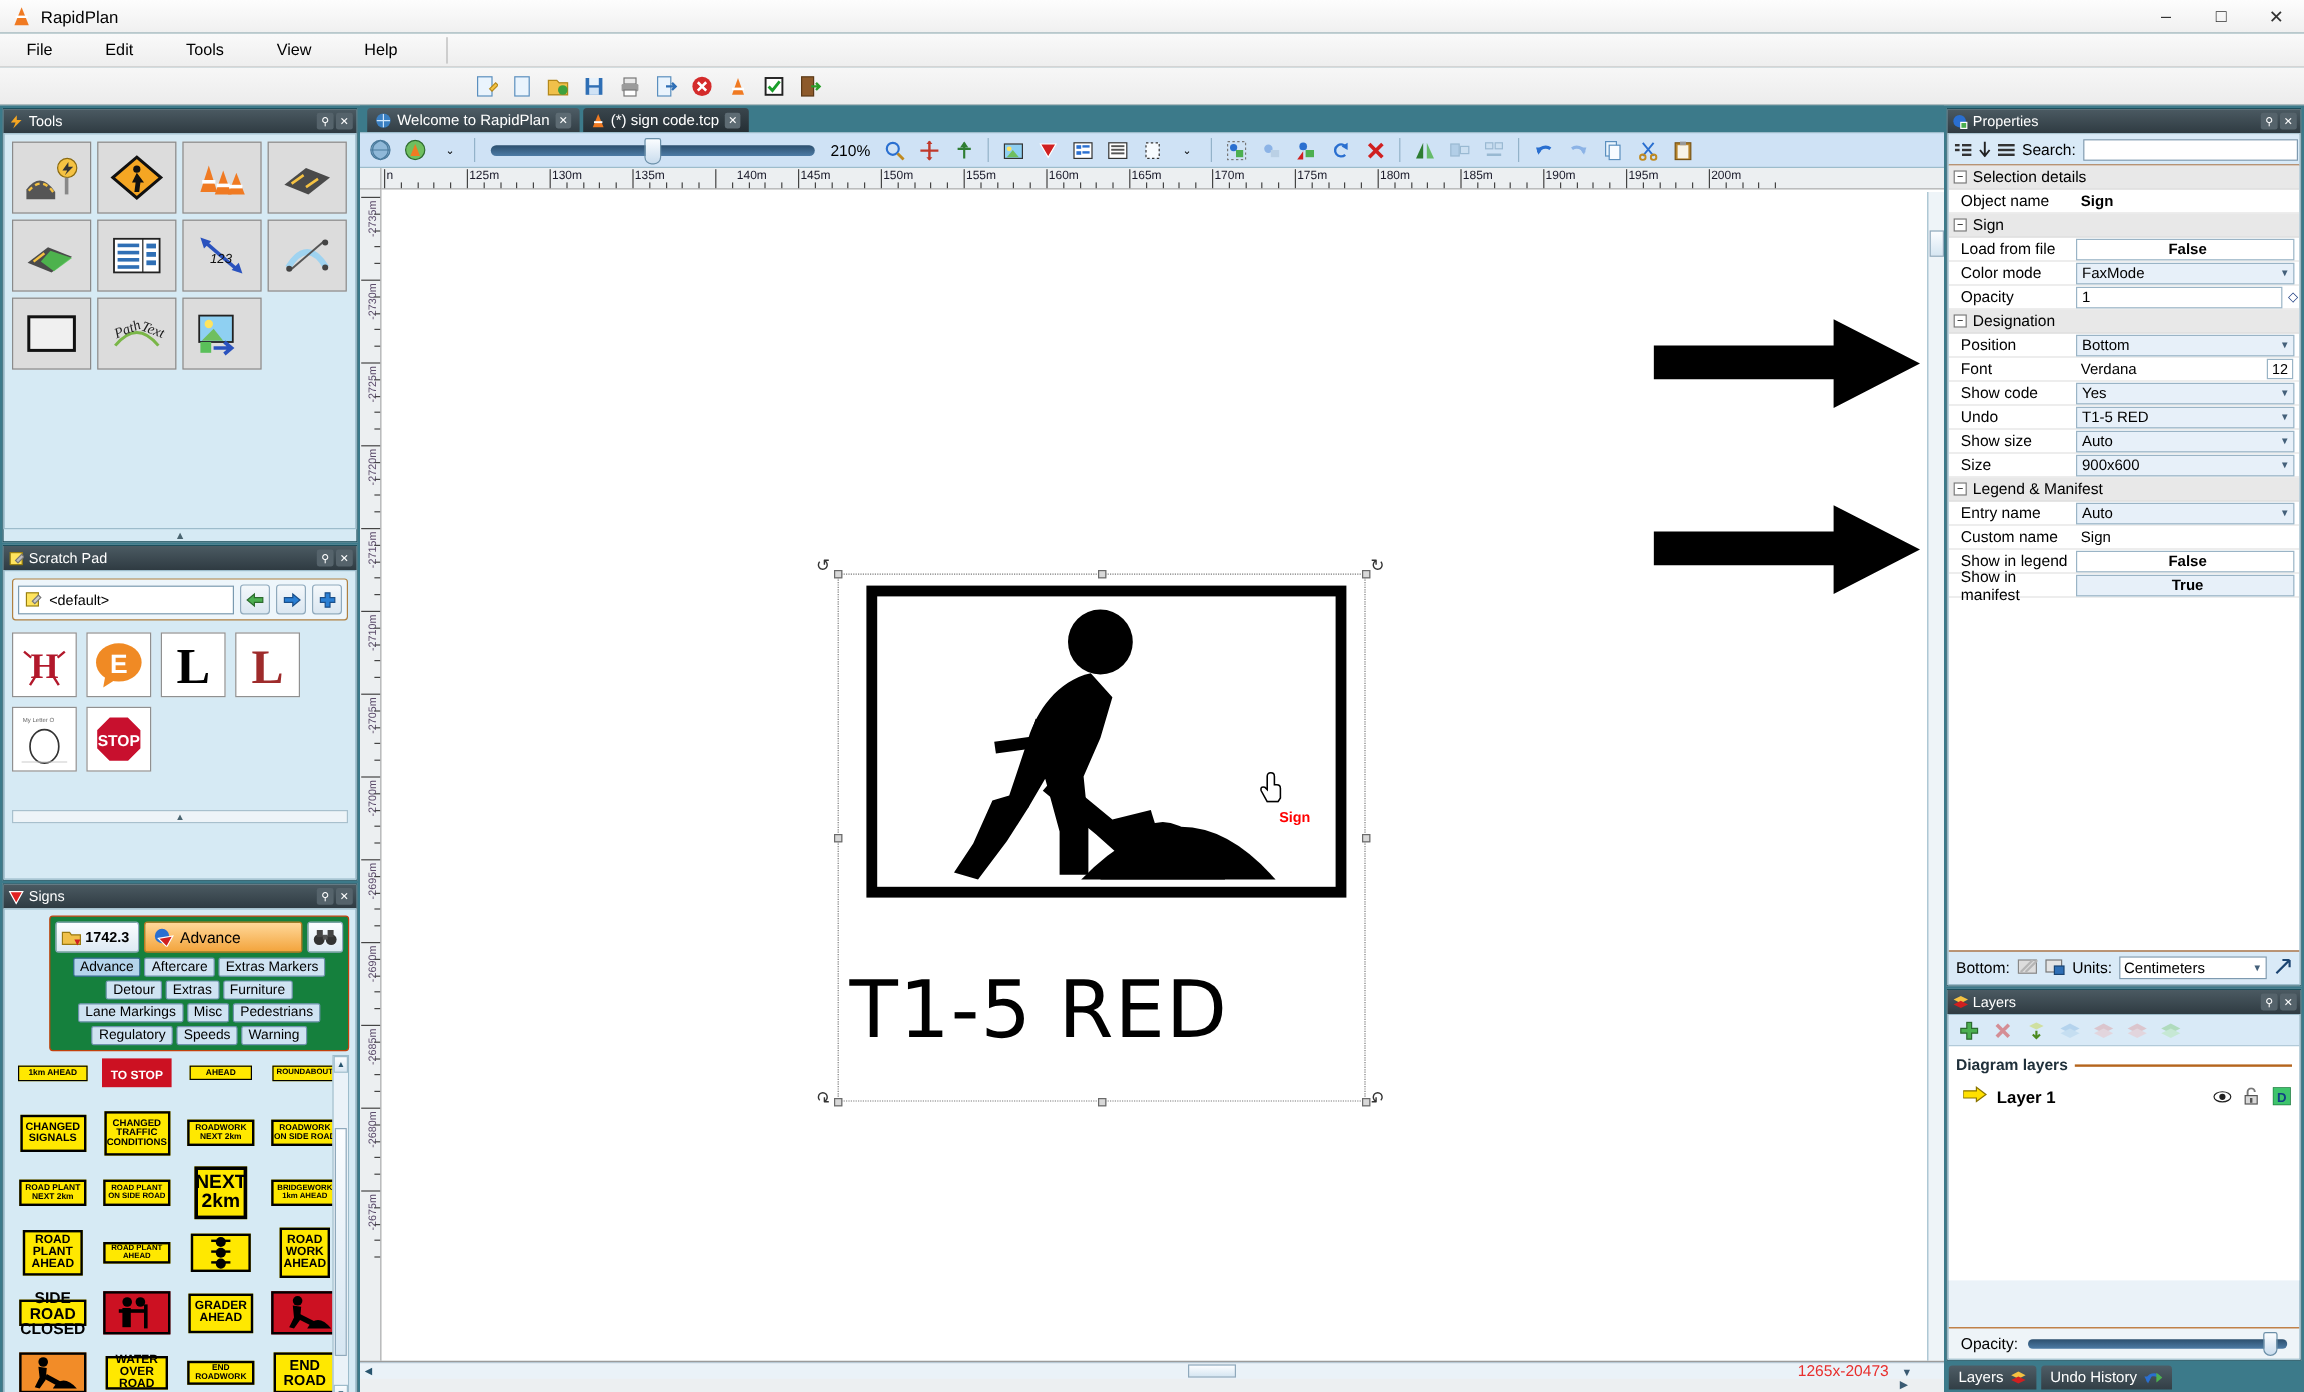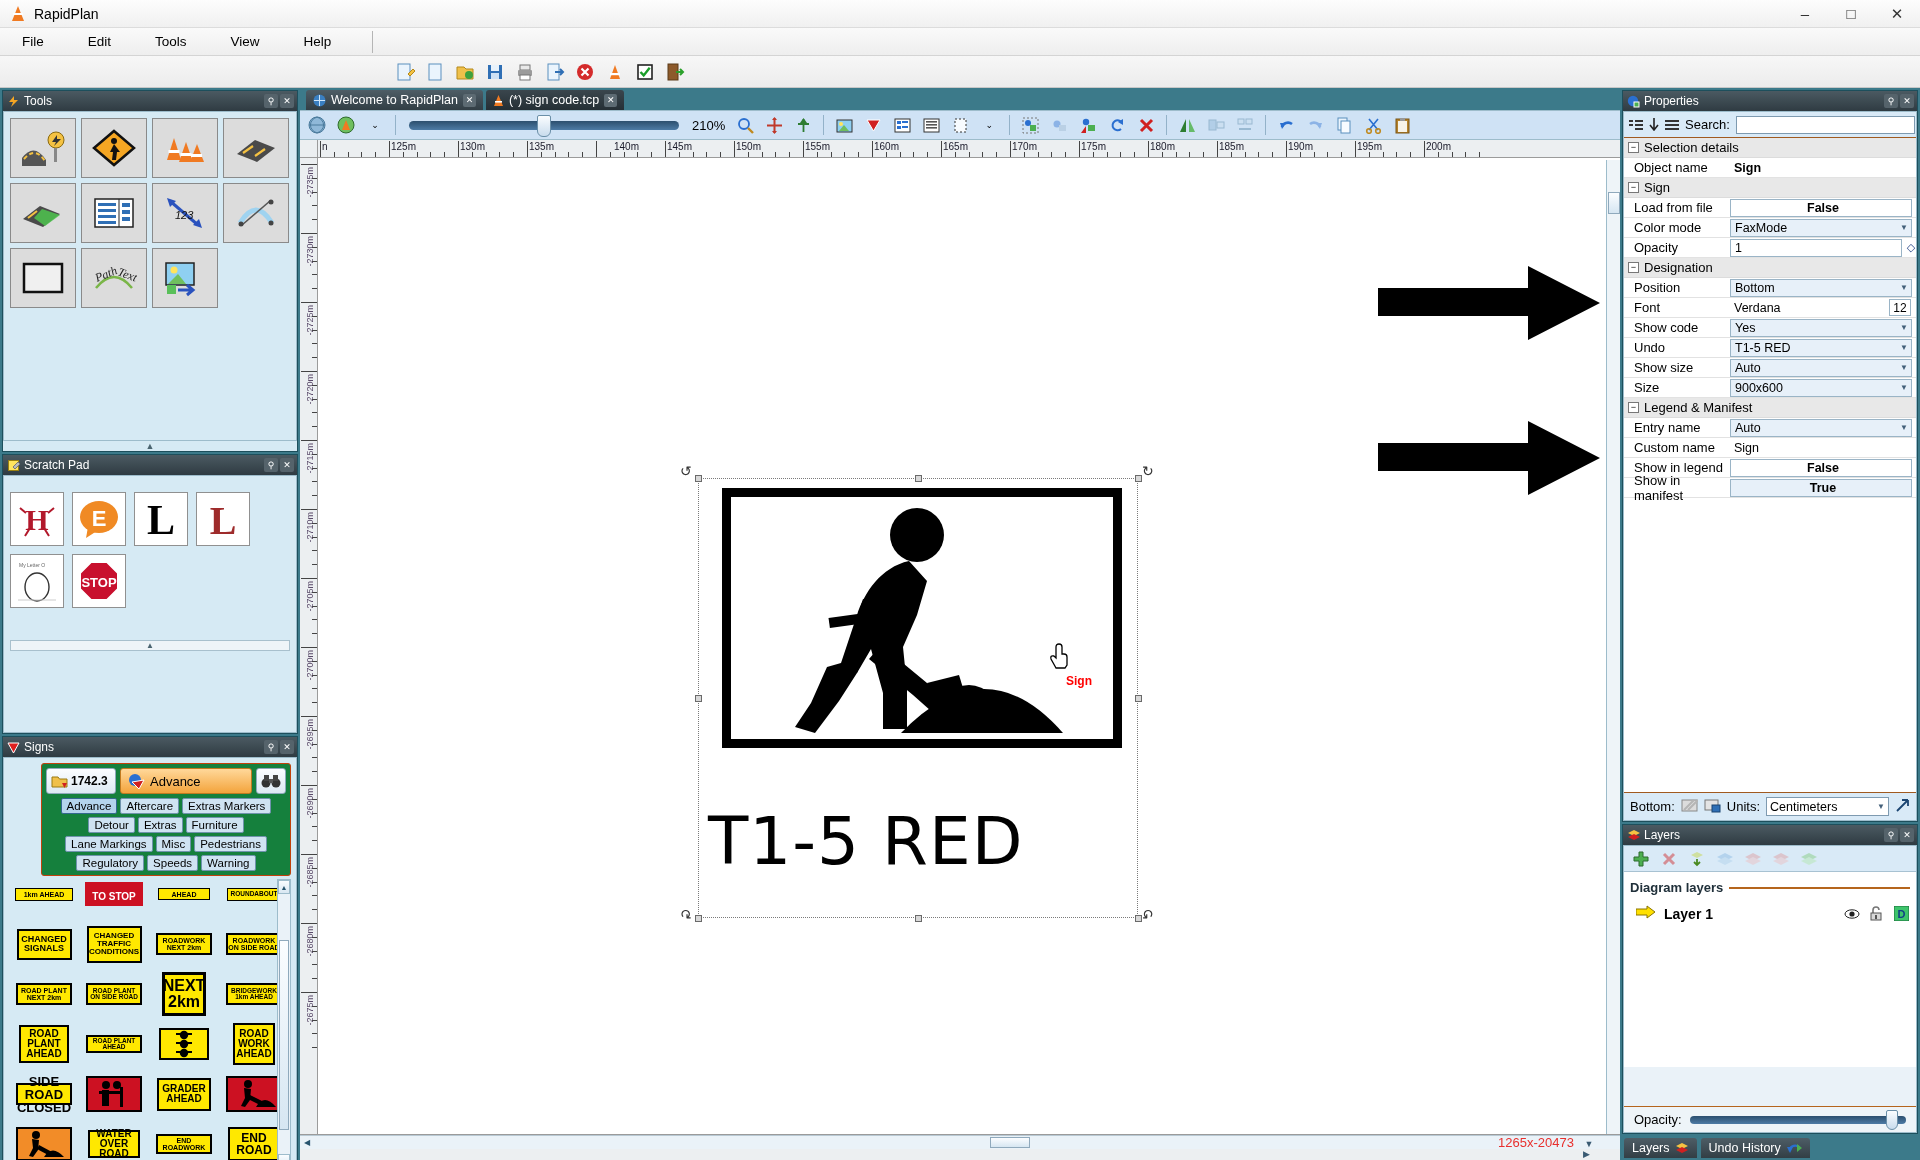--- a/index.html
+++ b/index.html
@@ -423,20 +423,44 @@
           <svg width="13" height="13">
               <rect x="1.5" y="1.5" width="10" height="10" fill="#ffe45e" stroke="#9a8010"></rect>
               <path d="M6 8l5-5 2 2-5 5z" fill="#bbb" stroke="#777"></path>
             </svg>
           </div>
         <div class="ph-title">Scratch Pad</div>
         <div class="ph-btn">⚲</div>
         <div class="ph-btn">✕</div>
       </div>
       <div class="sp-body">
+        <div class="sp-row">
+          <div class="sp-combo">
+            <svg width="14" height="14">
+                <rect x="1" y="1" width="10" height="11" fill="#ffe45e" stroke="#9a8010"></rect>
+                <path d="M6 8l5-5 2 2-5 5z" fill="#ccc" stroke="#777"></path>
+              </svg>
+            <span>&lt;default&gt;</span>
+          </div>
+          <div class="sp-btn">
+            <svg width="16" height="14">
+                <polygon points="1,7 7,2 7,5 14,5 14,9 7,9 7,12" fill="#4caf50" stroke="#2c6b2e"></polygon>
+              </svg>
+            </div>
+          <div class="sp-btn">
+            <svg width="16" height="14">
+                <polygon points="15,7 9,2 9,5 2,5 2,9 9,9 9,12" fill="#2a7fd4" stroke="#1a4f8a"></polygon>
+              </svg>
+            </div>
+          <div class="sp-btn">
+            <svg width="16" height="14">
+                <polygon points="6,1 10,1 10,5 14,5 14,9 10,9 10,13 6,13 6,9 2,9 2,5 6,5" fill="#2a7fd4" stroke="#1a4f8a"></polygon>
+              </svg>
+            </div>
+        </div>
         <div class="sp-grid">
           <div class="sp-cell">
             <svg width="50" height="50">
                 <text x="25" y="36" font-size="30" font-weight="bold" font-family="Liberation Serif" fill="#b2182b" text-anchor="middle">H</text>
                 <path d="M8 14 l6 5M42 14l-6 5M13 42l5-8M37 42l-5-8" stroke="#b2182b" stroke-width="2"></path>
               </svg>
             </div>
           <div class="sp-cell">
             <svg width="50" height="50">
                 <ellipse cx="25" cy="23" rx="19" ry="16" fill="#f08a24"></ellipse>

